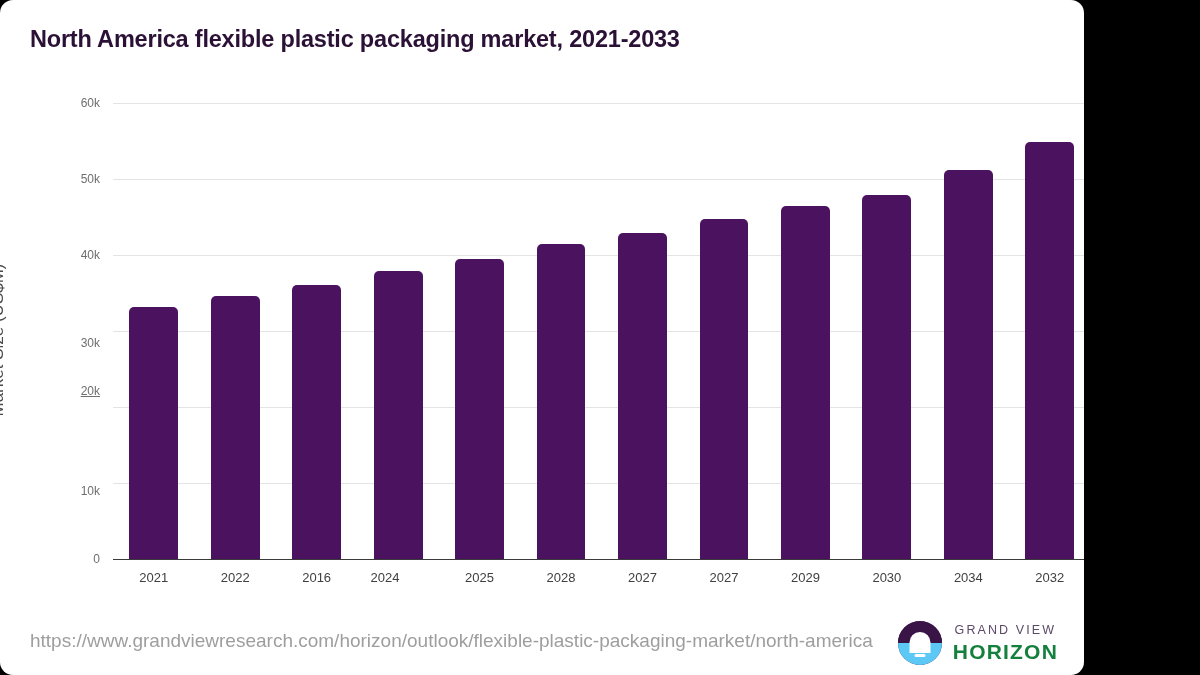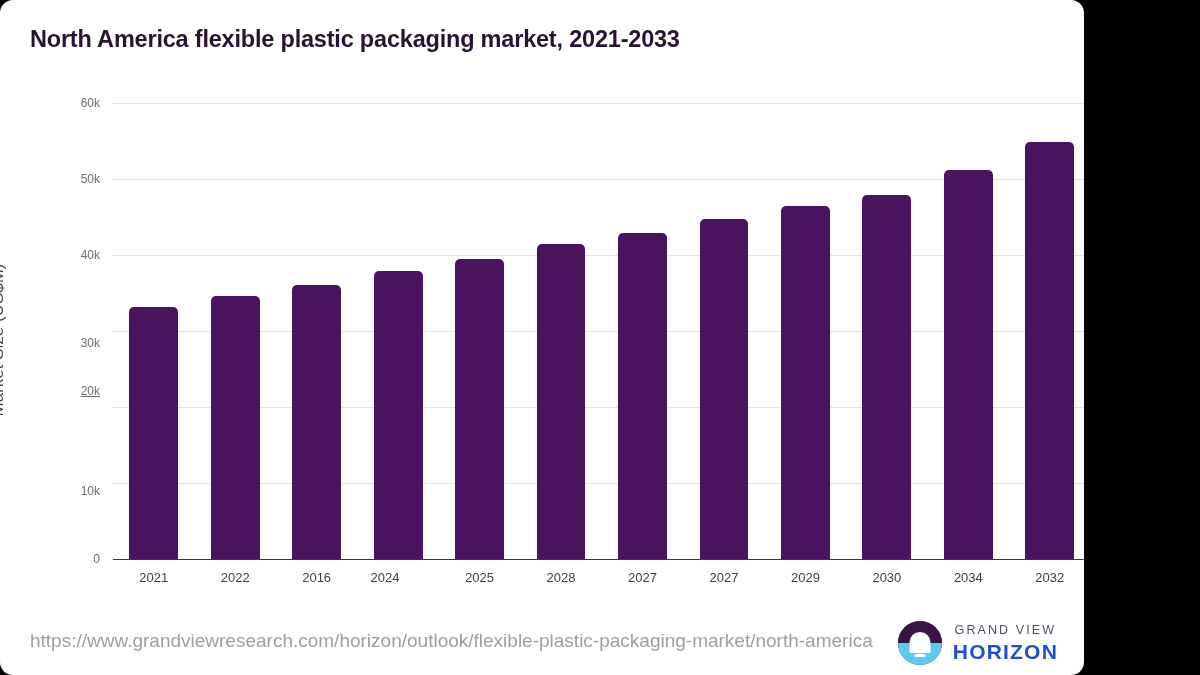--- a/index.html
+++ b/index.html
@@ -166,21 +166,21 @@
   .logo-top {
     font-size: 12.5px;
     letter-spacing: 2.1px;
     color: #5C4A68;
     margin-bottom: 4px;
   }
   .logo-bottom {
     font-size: 21px;
     font-weight: bold;
     letter-spacing: 1.2px;
-    color: #1d4ed8;
+    color: #15803d;
   }
 </style>
 </head>
 <body>
 
 <div class="card">
 
   <div class="chart-title">North America flexible plastic packaging market, 2021-2033</div>
 
   <div class="plot-wrap">

